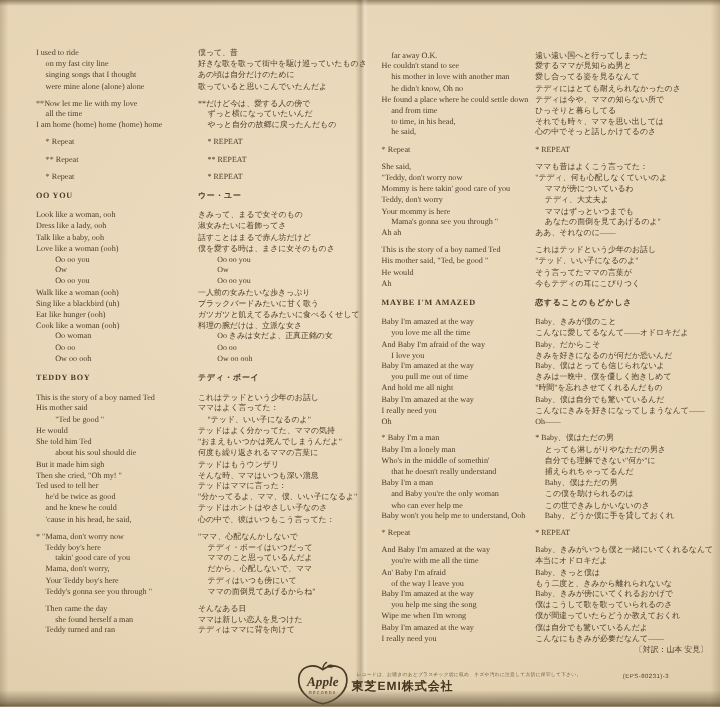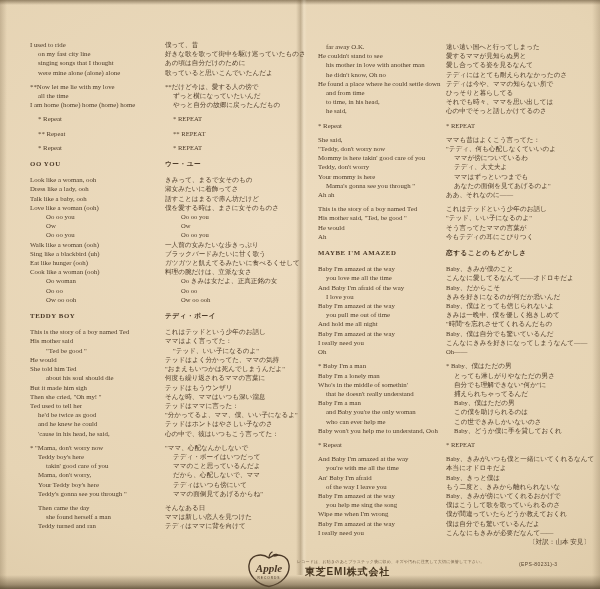--- a/index.html
+++ b/index.html
@@ -33,21 +33,21 @@
   .i1{padding-left:8px;}
   .i2{padding-left:16px;}
   .gap{height:5px;}
   .hd{font-weight:bold;letter-spacing:0.6px;margin:2px 0 2px;}
   .rt{text-align:right;padding-right:2px;}
 
   .footer-logo{position:absolute;left:245px;top:551px;width:48px;height:38px;}
   .care-note{position:absolute;left:297px;top:559px;font-size:4px;color:#5c4833;
     letter-spacing:.2px;white-space:nowrap;opacity:.85;
     font-family:"Liberation Sans","DejaVu Sans",sans-serif;}
-  .publisher{position:absolute;left:305px;top:565px;font-size:10px;font-weight:600;
+  .publisher{position:absolute;left:293px;top:565px;font-size:10px;font-weight:600;
     color:#46351f;letter-spacing:.8px;
     font-family:"Liberation Sans","DejaVu Sans",sans-serif;}
   .catalog{position:absolute;left:519px;top:561px;font-size:5px;color:#55412d;
     letter-spacing:.4px;font-family:"Liberation Sans","DejaVu Sans",sans-serif;}
 </style>
 </head>
 <body>
 
 <div class="paper"></div>
 <div class="edge-top"></div>

